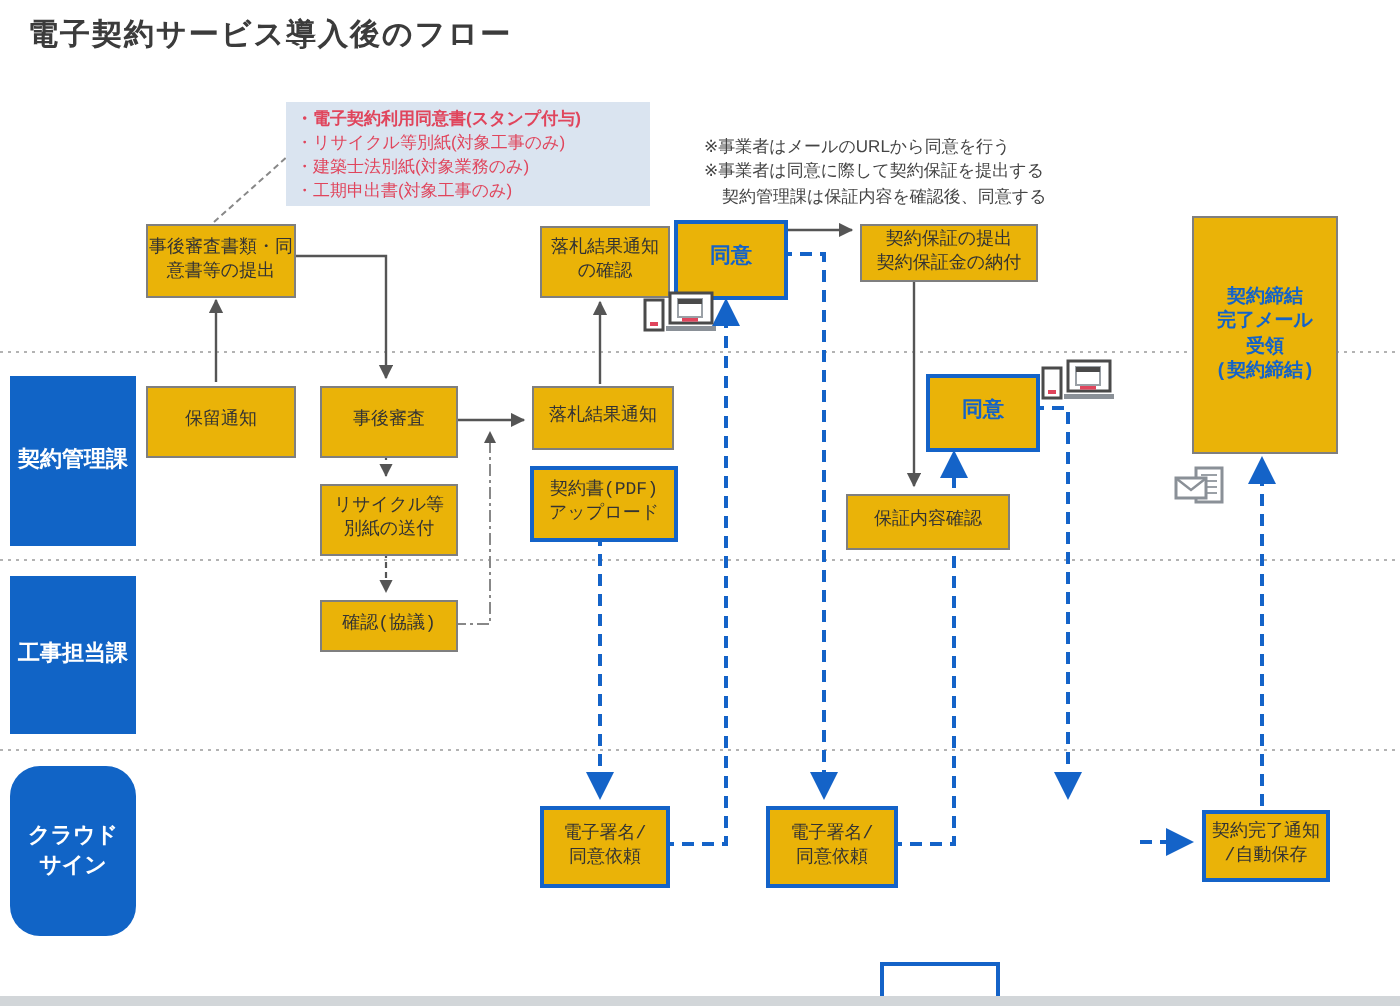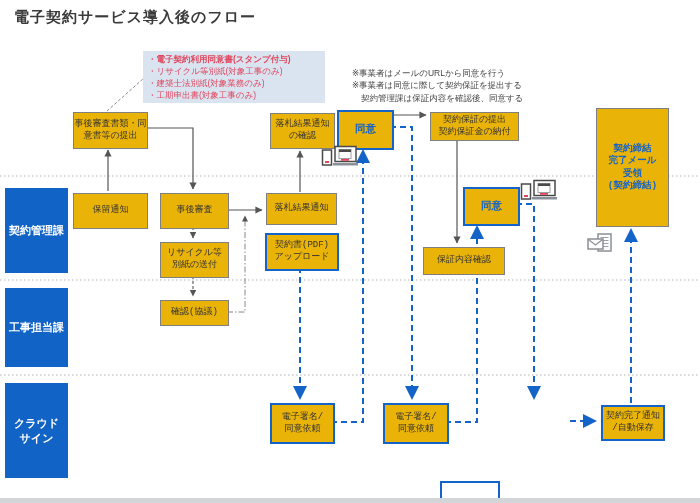--- a/index.html
+++ b/index.html
@@ -78,21 +78,21 @@
       <path d="M631,403 L631,230" marker-end="url(#abl)"></path>
     </g>
   </svg>
 
   <div class="lane dark" style="top:288px;height:79px;">
     <span>工事担当課</span>
   </div>
   <div class="lane dark" style="top:188px;height:85px;">
     <span>契約管理課</span>
   </div>
-  <div class="lane dark" style="top:383px;height:95px;">
+  <div class="lane dark" style="top:383px;height:85px;border-radius:15px;">
     <span>クラウド
 サイン</span>
   </div>
 
   <div class="annotation">
     <div class="b">・電子契約利用同意書(スタンプ付与)</div>
     <div>・リサイクル等別紙(対象工事のみ)</div>
     <div>・建築士法別紙(対象業務のみ)</div>
     <div>・工期申出書(対象工事のみ)</div>
   </div>

